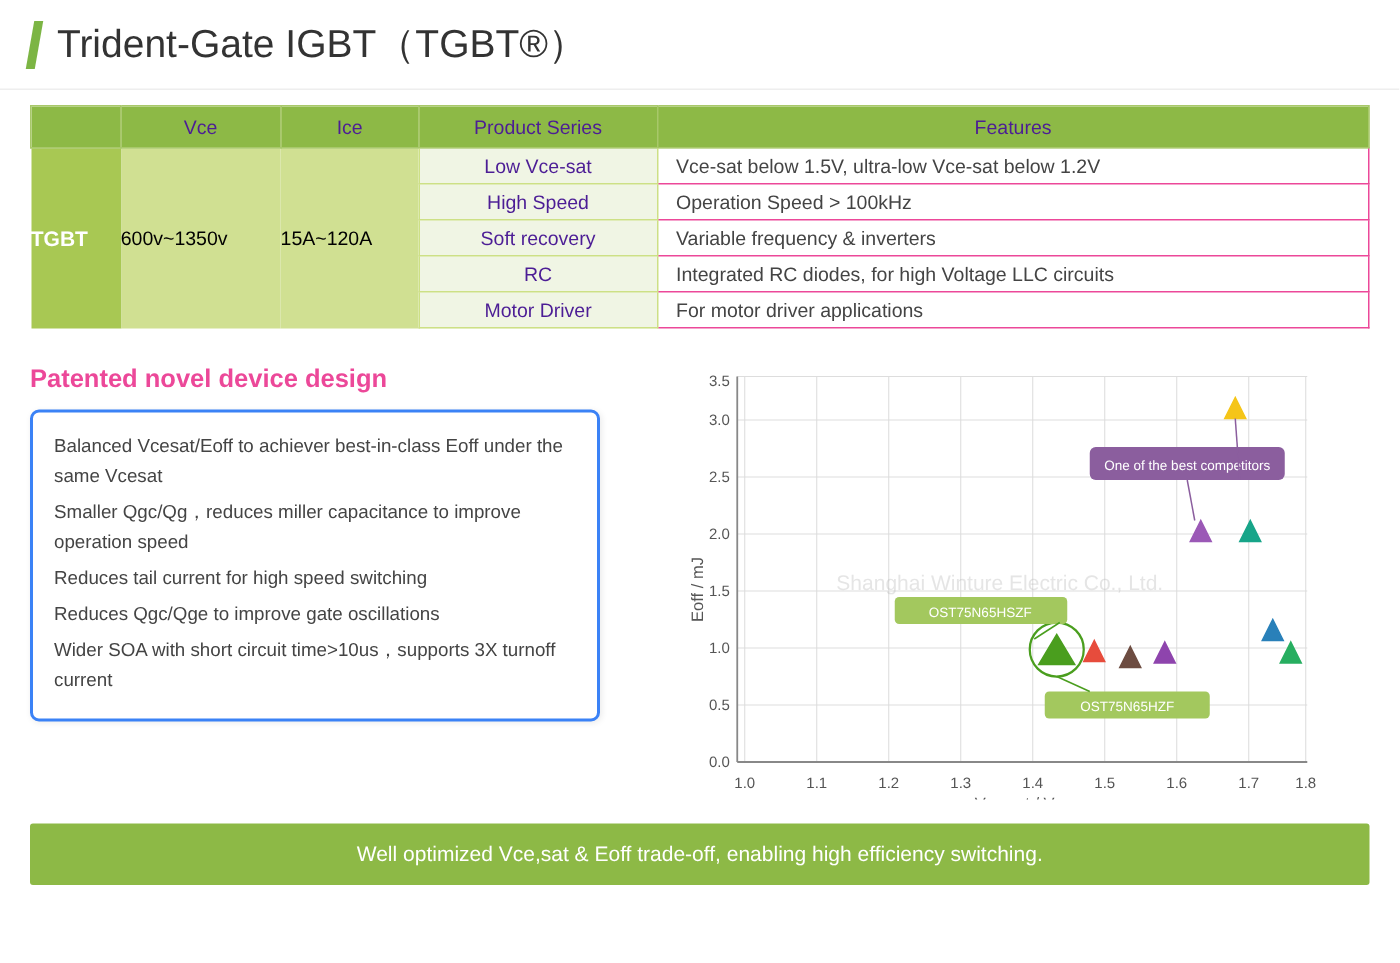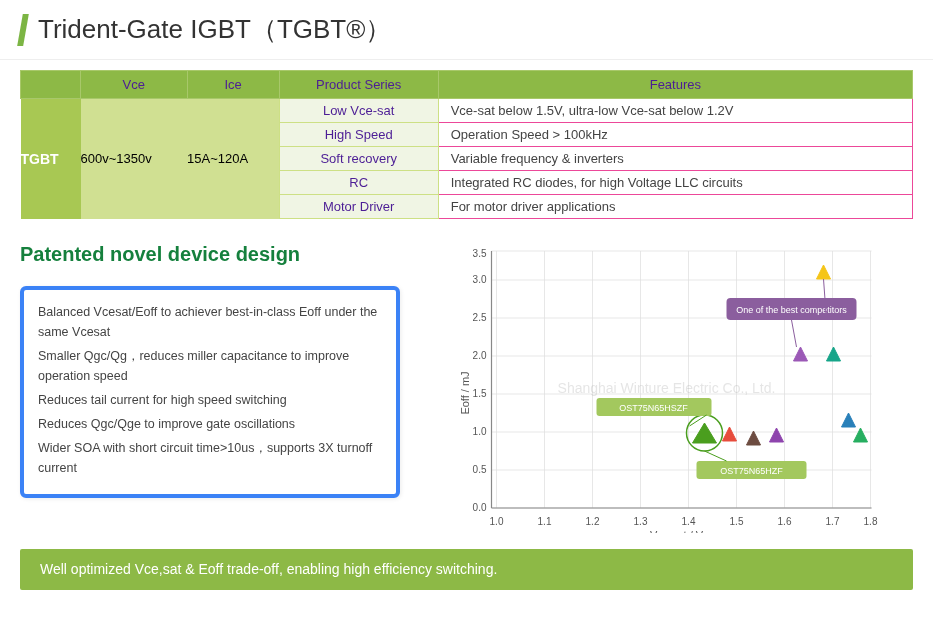--- a/index.html
+++ b/index.html
@@ -80,27 +80,27 @@
       padding: 10px 20px;
       gap: 20px;
       margin-top: 4px;
     }
 
     
     .left-card {
       flex: 0 0 380px;
     }
     .left-card h3 {
-      font-size: 20px;
+      font-size: 17px;
       font-weight: 700;
-      color: #15803d;
-      margin-bottom: 20px;
+      color: #ec4899;
+      margin-bottom: 10px;
     }
     .feature-box {
-      border: 4px solid #3b82f6;
+      border: 2px solid #3b82f6;
       border-radius: 6px;
       padding: 12px 14px;
       background: #fff;
       box-shadow: 1px 1px 4px rgba(0,0,0,0.08);
       font-size: 12.5px;
       color: #444;
       line-height: 1.6;
     }
     .feature-box p {
       margin-bottom: 4px;
@@ -136,20 +136,21 @@
 
     
     .bottom-banner {
       background: #8db946;
       color: #fff;
       margin: 6px 20px;
       padding: 10px 20px;
       font-size: 14px;
       line-height: 1.5;
       border-radius: 2px;
+      text-align: center;
     }
   </style>
 </head>
 <body>
 
 <div class="header">
   <div class="header-bar"></div>
   <div class="header-title">Trident-Gate IGBT（TGBT®）</div>
 </div>
 

